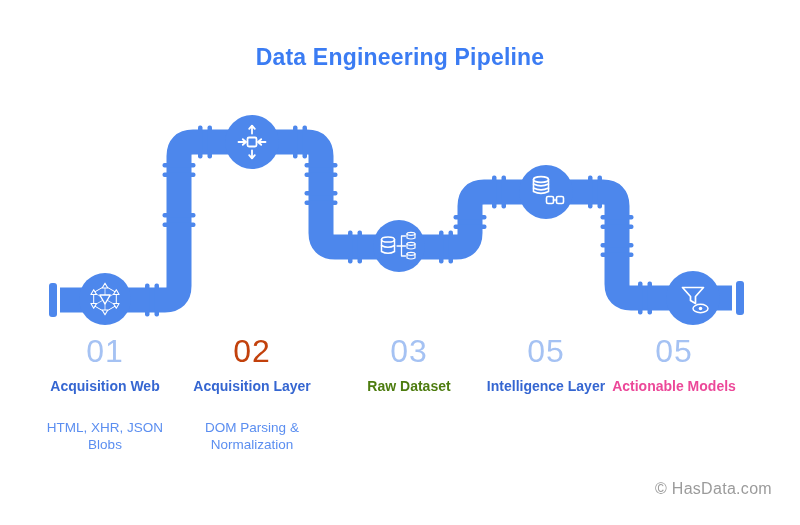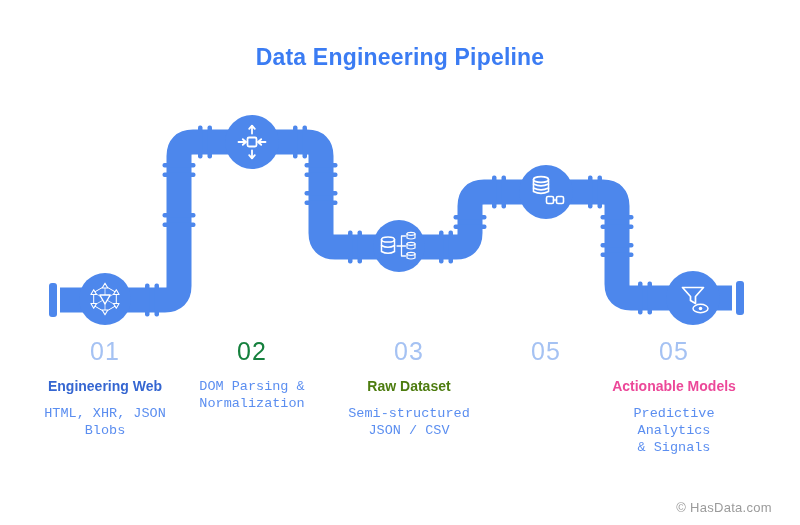--- a/index.html
+++ b/index.html
@@ -9,30 +9,30 @@
   }
   .main-title{
     position:absolute;left:0;top:44px;width:800px;text-align:center;
     font-size:23px;font-weight:bold;letter-spacing:.2px;
   }
   .pipeline-svg{position:absolute;left:0;top:0;}
   .stage{
     position:absolute;top:334px;width:160px;text-align:center;
   }
   .stage-number{
-    font-size:25px;font-weight:300;letter-spacing:1px;line-height:34px;
+    font-size:32px;font-weight:300;letter-spacing:1px;line-height:34px;
   }
   .stage-title{
     margin-top:10px;font-size:14px;font-weight:bold;line-height:17px;
   }
   .stage-subtitle{
-    margin-top:10px;font-size:13.5px;line-height:17px;white-space:pre-line;font-family:Liberation Mono, monospace;
+    margin-top:24px;font-size:13.5px;line-height:17px;white-space:pre-line;
   }
   .footer-credit{
-    position:absolute;right:28px;top:500px;font-size:13px;letter-spacing:.3px;
+    position:absolute;right:28px;top:480px;font-size:16px;letter-spacing:.3px;
   }
 </style>
 </head>
 <body>
 
 <div class="canvas">
 
   <div class="main-title" style="color:#3b7cf3">Data Engineering Pipeline</div>
 
   <svg class="pipeline-svg" width="800" height="525" viewBox="0 0 800 525">
@@ -170,39 +170,37 @@
 
     <g stroke="#ffffff" fill="none" stroke-width="1.7" stroke-linejoin="round" stroke-linecap="round">
       <path d="M682.5 287.5 L703.5 287.5 L695.5 296.5 L695.5 303.5 L690.5 300.5 L690.5 296.5 Z"></path>
       <ellipse cx="700.5" cy="308.5" rx="7.5" ry="4.2" stroke-width="1.5"></ellipse>
       <circle cx="700.5" cy="308.5" r="1.8" fill="#ffffff" stroke="none"></circle>
     </g>
   </svg>
 
   <div class="stage" style="left:25px">
     <div class="stage-number" style="color:#a5c2f3">01</div>
-    <div class="stage-title" style="color:#3566d1">Engineering Web</div>
+    <div class="stage-title" style="color:#3566d1">Acquisition Web</div>
     <div class="stage-subtitle" style="color:#5b8ef0">HTML, XHR, JSON
 Blobs</div>
   </div>
   <div class="stage" style="left:172px">
-    <div class="stage-number" style="color:#15803d">02</div>
+    <div class="stage-number" style="color:#c2410c">02</div>
+    <div class="stage-title" style="color:#3566d1">Acquisition Layer</div>
     <div class="stage-subtitle" style="color:#5b8ef0">DOM Parsing &amp;
 Normalization</div>
   </div>
   <div class="stage" style="left:329px">
     <div class="stage-number" style="color:#a5c2f3">03</div>
     <div class="stage-title" style="color:#4d7c0f">Raw Dataset</div>
-    <div class="stage-subtitle" style="color:#5b8ef0">Semi-structured
-JSON / CSV</div>
   </div>
   <div class="stage" style="left:466px">
     <div class="stage-number" style="color:#a5c2f3">05</div>
+    <div class="stage-title" style="color:#3566d1">Intelligence Layer</div>
   </div>
   <div class="stage" style="left:594px">
     <div class="stage-number" style="color:#a5c2f3">05</div>
     <div class="stage-title" style="color:#ec4899">Actionable Models</div>
-    <div class="stage-subtitle" style="color:#5b8ef0">Predictive Analytics
-&amp; Signals</div>
   </div>
 
   <div class="footer-credit" style="color:#9b9b9b">© HasData.com</div>
 </div>
 
 </body></html>

